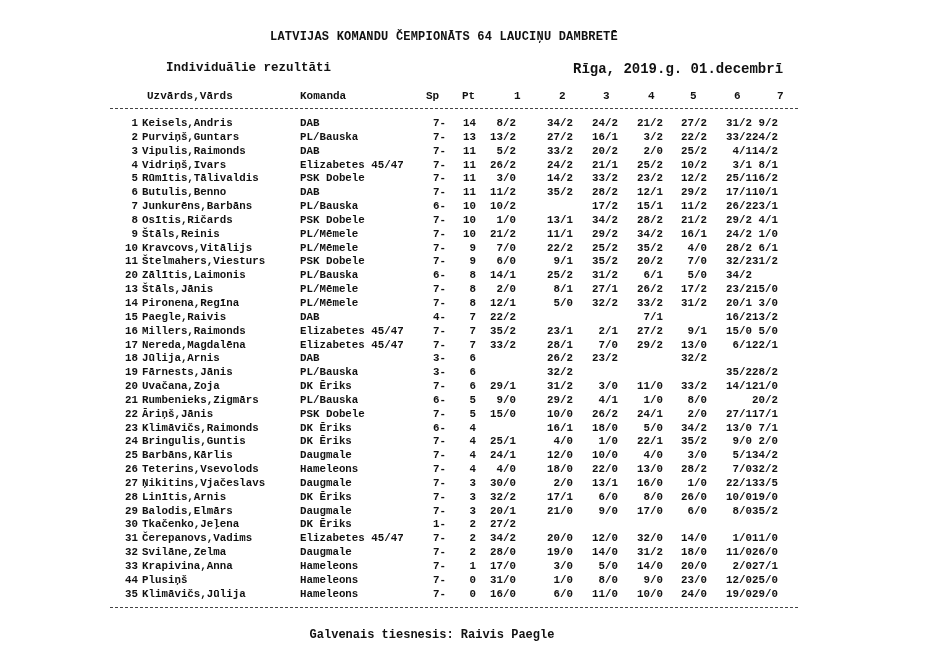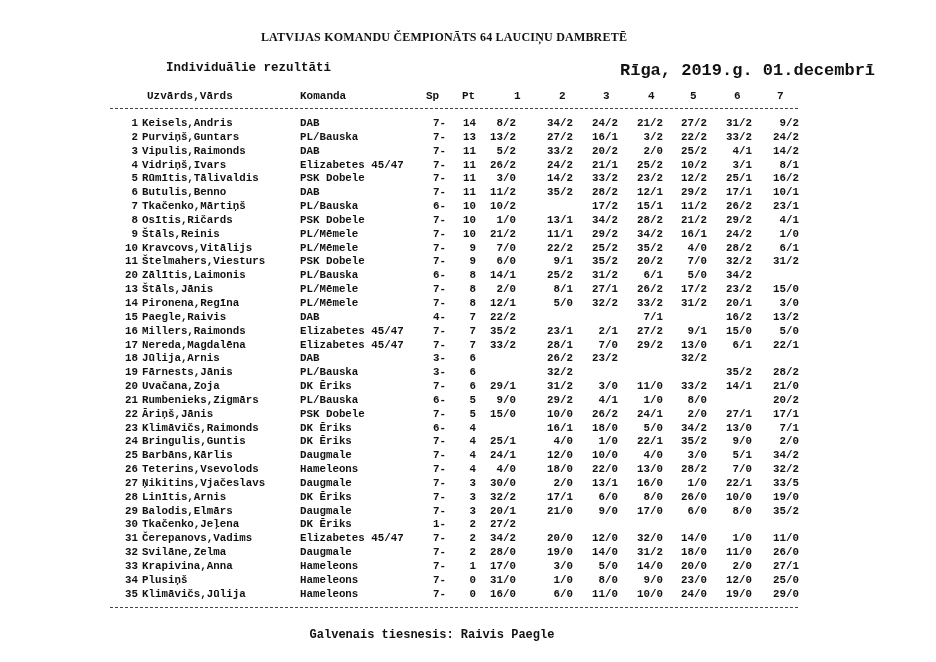--- a/index.html
+++ b/index.html
@@ -3,47 +3,47 @@
   <meta charset="utf-8">
   <style>
     html, body { margin: 0; padding: 0; background: #ffffff; }
     body {
       width: 936px; height: 662px; position: relative; overflow: hidden;
       font-family: "Liberation Mono", "DejaVu Sans Mono", monospace;
       color: #111111; font-weight: bold;
     }
     .title {
       position: absolute; top: 30px; left: 0; width: 888px; text-align: center;
-      font-size: 12px; letter-spacing: 0.2px; font-family: Liberation Serif, serif;
+      font-size: 12px; letter-spacing: 0.2px;
     }
     .subtitle-left {
       position: absolute; top: 61px; left: 166px; font-size: 12.5px; text-align: right;
     }
     .subtitle-right {
-      position: absolute; top: 61px; left: 573px; font-size: 17px; margin-left: 47px;
+      position: absolute; top: 61px; left: 573px; font-size: 14px;
     }
     .hdr {
       position: absolute; top: 90px; left: 0; height: 14px; font-size: 11px; width: 808px;
     }
     .hdr span { position: absolute; top: 0; }
     .dash {
       position: absolute; left: 110px; width: 688px; height: 0;
       border-top: 1.5px dashed #444;
     }
     .rows { position: absolute; top: 117px; left: 0; width: 936px; }
     .row { position: relative; height: 13.85px; font-size: 10.8px; line-height: 13.85px; }
     .row span { position: absolute; top: 0; white-space: pre; }
     .c-no { left: 110px; width: 28px; text-align: right; }
     .c-name { left: 142px; }
     .c-team { left: 300px; }
     .c-sp { left: 426px; width: 20px; text-align: right; }
     .c-pt { left: 452px; width: 24px; text-align: right; }
     .c-r { width: 36px; text-align: right; }
     .r0 { left: 480px; } .r1 { left: 537px; } .r2 { left: 582px; } .r3 { left: 627px; }
-    .r4 { left: 671px; } .r5 { left: 716px; } .r6 { left: 763px; text-align: right; }
+    .r4 { left: 671px; } .r5 { left: 716px; } .r6 { left: 742px; text-align: right; }
     .footer {
       position: absolute; top: 628px; left: 0; width: 864px; text-align: center; font-size: 12px;
     }
   </style>
 </head>
 <body>
 
 <div class="title">LATVIJAS KOMANDU ČEMPIONĀTS 64 LAUCIŅU DAMBRETĒ</div>
 <div class="subtitle-left">Individuālie rezultāti</div>
 <div class="subtitle-right">Rīga, 2019.g. 01.decembrī</div>
@@ -144,21 +144,21 @@
       <span class="c-r r0">11/2</span>
       <span class="c-r r1">35/2</span>
       <span class="c-r r2">28/2</span>
       <span class="c-r r3">12/1</span>
       <span class="c-r r4">29/2</span>
       <span class="c-r r5">17/1</span>
       <span class="c-r r6">10/1</span>
     </div>
     <div class="row">
       <span class="c-no">7</span>
-      <span class="c-name">Tkačenko,Mārtiņš</span>
+      <span class="c-name">Junkurēns,Barbāns</span>
       <span class="c-team">PL/Bauska</span>
       <span class="c-sp">6-</span>
       <span class="c-pt">10</span>
       <span class="c-r r0">10/2</span>
       <span class="c-r r1"></span>
       <span class="c-r r2">17/2</span>
       <span class="c-r r3">15/1</span>
       <span class="c-r r4">11/2</span>
       <span class="c-r r5">26/2</span>
       <span class="c-r r6">23/1</span>
@@ -521,21 +521,21 @@
       <span class="c-pt">1</span>
       <span class="c-r r0">17/0</span>
       <span class="c-r r1">3/0</span>
       <span class="c-r r2">5/0</span>
       <span class="c-r r3">14/0</span>
       <span class="c-r r4">20/0</span>
       <span class="c-r r5">2/0</span>
       <span class="c-r r6">27/1</span>
     </div>
     <div class="row">
-      <span class="c-no">34</span>
+      <span class="c-no">44</span>
       <span class="c-name">Plusiņš</span>
       <span class="c-team">Hameleons</span>
       <span class="c-sp">7-</span>
       <span class="c-pt">0</span>
       <span class="c-r r0">31/0</span>
       <span class="c-r r1">1/0</span>
       <span class="c-r r2">8/0</span>
       <span class="c-r r3">9/0</span>
       <span class="c-r r4">23/0</span>
       <span class="c-r r5">12/0</span>

